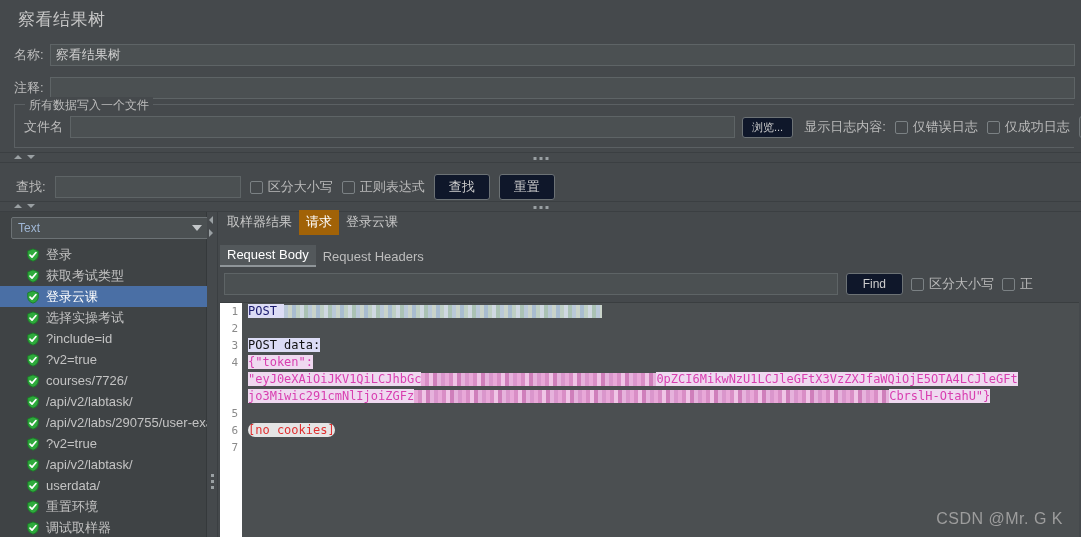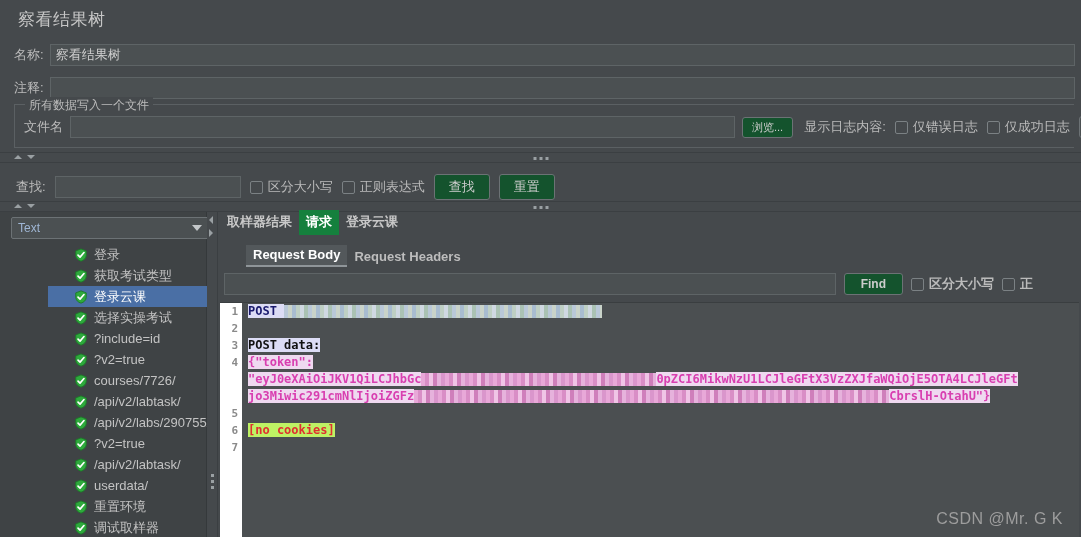--- a/index.html
+++ b/index.html
@@ -23,21 +23,21 @@
     border: 1px solid #5e6466;
     height: 22px;
     color: #cfcfcf;
     font-size: 13px;
     padding: 0 5px;
     line-height: 20px;
     overflow: hidden;
     white-space: nowrap;
   }
   .btn {
-    background: #14532d;
+    background: #0f172a;
     border: 1px solid #6c7275;
     border-radius: 3px;
     color: #cdcdcd;
     font-size: 12px;
     padding: 3px 10px;
     text-align: left;
     white-space: nowrap;
     cursor: default;
   }
   .cbx {
@@ -128,48 +128,48 @@
   }
   #type-select .caret {
     margin-left: auto;
     width: 0; height: 0; border-left: 5px solid transparent;
     border-right: 5px solid transparent; border-top: 6px solid #c3c7c9;
   }
   #tree-list { position: absolute; left: 0; top: 32px; width: 207px; height: 293px; overflow: hidden; }
   .tree-item {
     height: 21px; display: flex; align-items: center; gap: 6px;
     padding-left: 26px; white-space: nowrap; overflow: hidden;
-    font-size: 13px; color: #c3c3c3; margin-left: 48px;
+    font-size: 13px; color: #c3c3c3;
   }
   .tree-item.sel { background: #4a6fa5; color: #ffffff; }
   .shield { width: 14px; height: 14px; flex: 0 0 auto; }
 
   
   #vsplit {
     position: absolute; left: 207px; top: 0; width: 11px; height: 325px;
     background: #45494c; border-right: 1px solid #3b3f42;
   }
   .vspl-arrows { position: absolute; left: 2px; top: 4px; display: flex; flex-direction: column; gap: 5px; }
   .tri-l, .tri-r { width: 0; height: 0; border-top: 4px solid transparent; border-bottom: 4px solid transparent; }
   .tri-l { border-right: 4px solid #9aa0a3; }
   .tri-r { border-left: 4px solid #9aa0a3; }
   .vspl-dots { position: absolute; left: 4px; top: 262px; display: flex; flex-direction: column; gap: 3px; }
   .vspl-dots i { width: 3px; height: 3px; background: #9aa0a3; display: block; }
 
   
-  #right-panel { position: absolute; left: 218px; top: 0; width: 863px; height: 325px; background: #45494c; font-weight: bold; }
+  #right-panel { position: absolute; left: 218px; top: 0; width: 863px; height: 325px; background: #45494c; }
 
   #tabs-main { position: absolute; left: 2px; top: 0; display: flex; align-items: flex-end; height: 23px; }
   .tab-main {
     font-size: 13px; color: #c8c8c8; padding: 3px 7px 4px 7px;
     white-space: nowrap; cursor: default;
   }
-  .tab-main.active { background: #15803d; color: #ffffff; }
-
-  #tabs-sub { position: absolute; left: 2px; top: 33px; display: flex; align-items: flex-end; height: 22px; margin-left: 26px; }
+  .tab-main.active { background: #a16207; color: #ffffff; }
+
+  #tabs-sub { position: absolute; left: 2px; top: 33px; display: flex; align-items: flex-end; height: 22px; }
   .tab-sub {
     font-size: 13px; color: #bdbdbd; padding: 2px 7px 3px 7px; white-space: nowrap;
   }
   .tab-sub.active { background: #53585b; color: #ffffff; border-bottom: 2px solid #8f9599; }
 
   #find-row { position: absolute; left: 6px; top: 61px; width: 809px; display: flex; align-items: center; gap: 8px; }
   #find-row .txtfield { width: 690px; background: #4b5052; }
   #find-btn { padding: 3px 16px; }
 
   
@@ -190,21 +190,21 @@
     font-size: 11px; color: #8a8a8a;
   }
   #code {
     position: absolute; left: 22px; top: 0; right: 0; height: 235px;
     font-family: "DejaVu Sans Mono", monospace; font-size: 12px;
     padding-left: 6px;
   }
   .cl { height: 17px; line-height: 17px; white-space: nowrap; }
   .tok-kw   { color: #1a1a6e; background: #dcdcf5; }
   .tok-str  { color: #d83fb0; background: #efd9f0; }
-  .tok-red  { color: #e03030; background: #bef264; }
+  .tok-red  { color: #e03030; background: #e5e5e5; border-radius: 7px; }
   .tok-blk  { color: #111111; background: #dcdcf5; }
 
   
   .mosaic { display: inline-block; vertical-align: middle; height: 13px; }
   .mos-url { background:
       repeating-linear-gradient(90deg,
         #b9c8d8 0px,#b9c8d8 4px,#c9d3c9 4px,#c9d3c9 8px,
         #a8bcd0 8px,#a8bcd0 12px,#becfc4 12px,#becfc4 16px,
         #cfd8e2 16px,#cfd8e2 20px,#aac2b4 20px,#aac2b4 24px); }
   .mos-tok { background:

